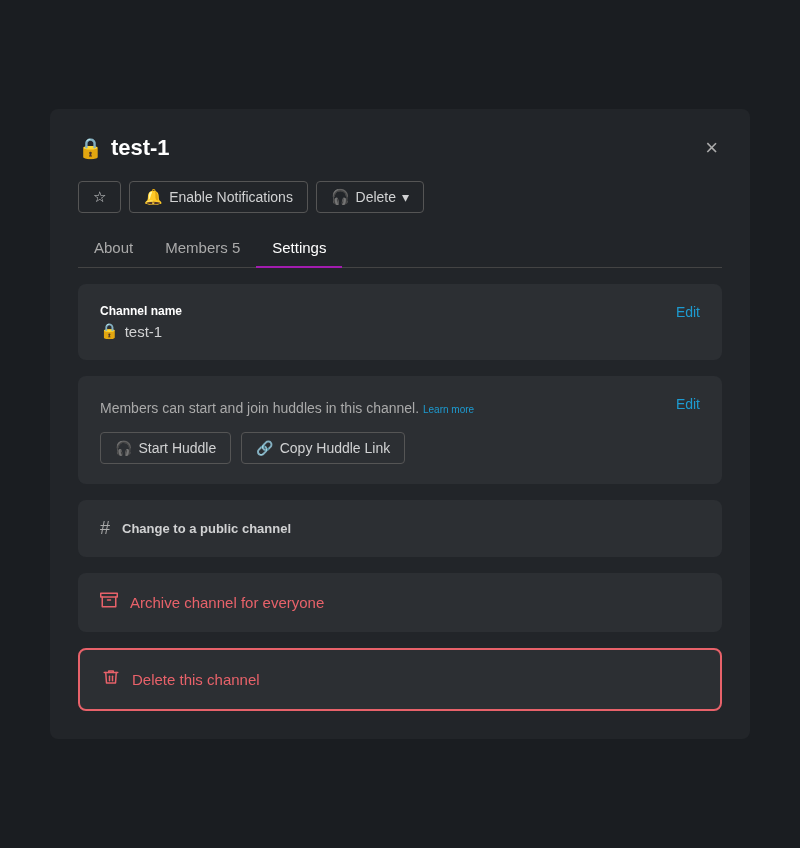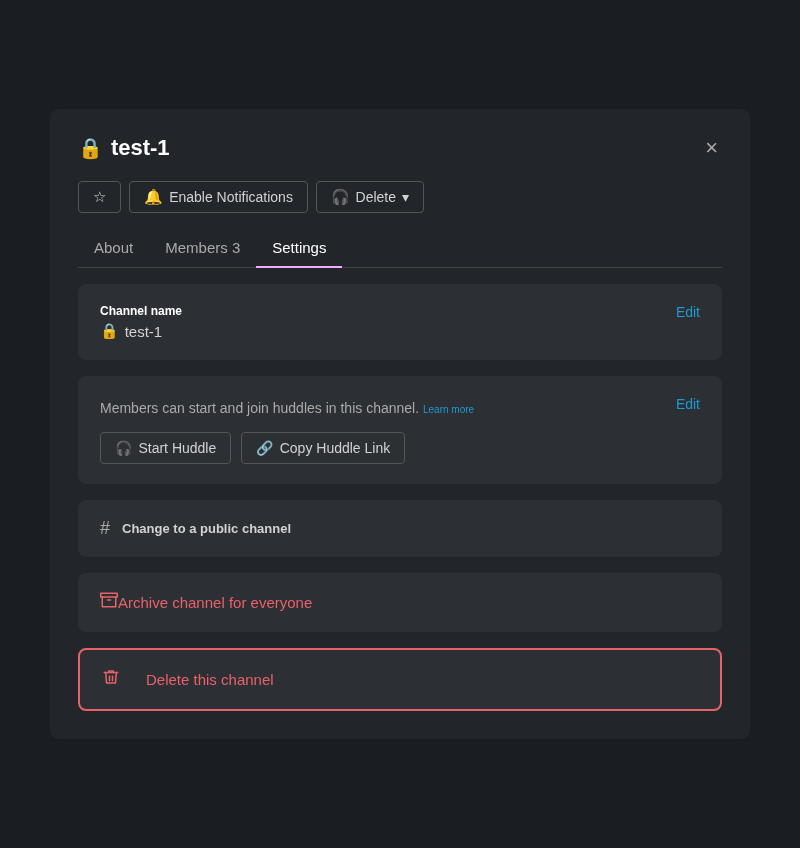--- a/index.html
+++ b/index.html
@@ -75,21 +75,21 @@
       padding: 8px 16px 10px;
       font-size: 15px;
       color: #aaa;
       cursor: pointer;
       border-bottom: 2px solid transparent;
       margin-bottom: -1px;
       text-decoration: none;
     }
     .tab.active {
       color: #fff;
-      border-bottom: 2px solid #f0abfc;
+      border-bottom: 2px solid #a21caf;
     }
     .content {
       margin-top: 0;
     }
     .card {
       background: #2c2f33;
       border-radius: 8px;
       padding: 20px 22px;
       margin-top: 16px;
     }
@@ -154,33 +154,33 @@
       font-weight: 600;
       color: #d1d2d3;
     }
     .danger-item {
       background: #2c2f33;
       border-radius: 8px;
       padding: 18px 22px;
       margin-top: 16px;
       display: flex;
       align-items: center;
-      gap: 0;
+      gap: 12px;
       cursor: pointer;
     }
     .danger-item .item-icon { color: #e8626a; font-size: 18px; }
     .danger-item .item-label { color: #e8626a; font-size: 15px; font-weight: 500; }
     .delete-item {
       background: #2c2f33;
       border-radius: 8px;
       padding: 18px 22px;
       margin-top: 16px;
       display: flex;
       align-items: center;
-      gap: 26px;
+      gap: 12px;
       cursor: pointer;
       border: 2px solid #e8626a;
     }
     .delete-item .item-icon { color: #e8626a; font-size: 18px; }
     .delete-item .item-label { color: #e8626a; font-size: 15px; font-weight: 500; }
     .channel-name-value {
       display: flex;
       align-items: center;
       gap: 6px;
       font-size: 15px;
@@ -215,21 +215,21 @@
     </button>
     <button class="toolbar-btn">
       <span class="btn-icon">🎧</span>
       <span>Delete</span>
       <span>▾</span>
     </button>
   </div>
 
   <div class="tabs">
     <span class="tab">About</span>
-    <span class="tab">Members 3</span>
+    <span class="tab">Members 5</span>
     <span class="tab active">Settings</span>
   </div>
 
   <div class="content">
 
     <div class="card">
       <div class="card-header">
         <div>
           <div class="card-title">Channel name</div>
           <div class="channel-name-value">

